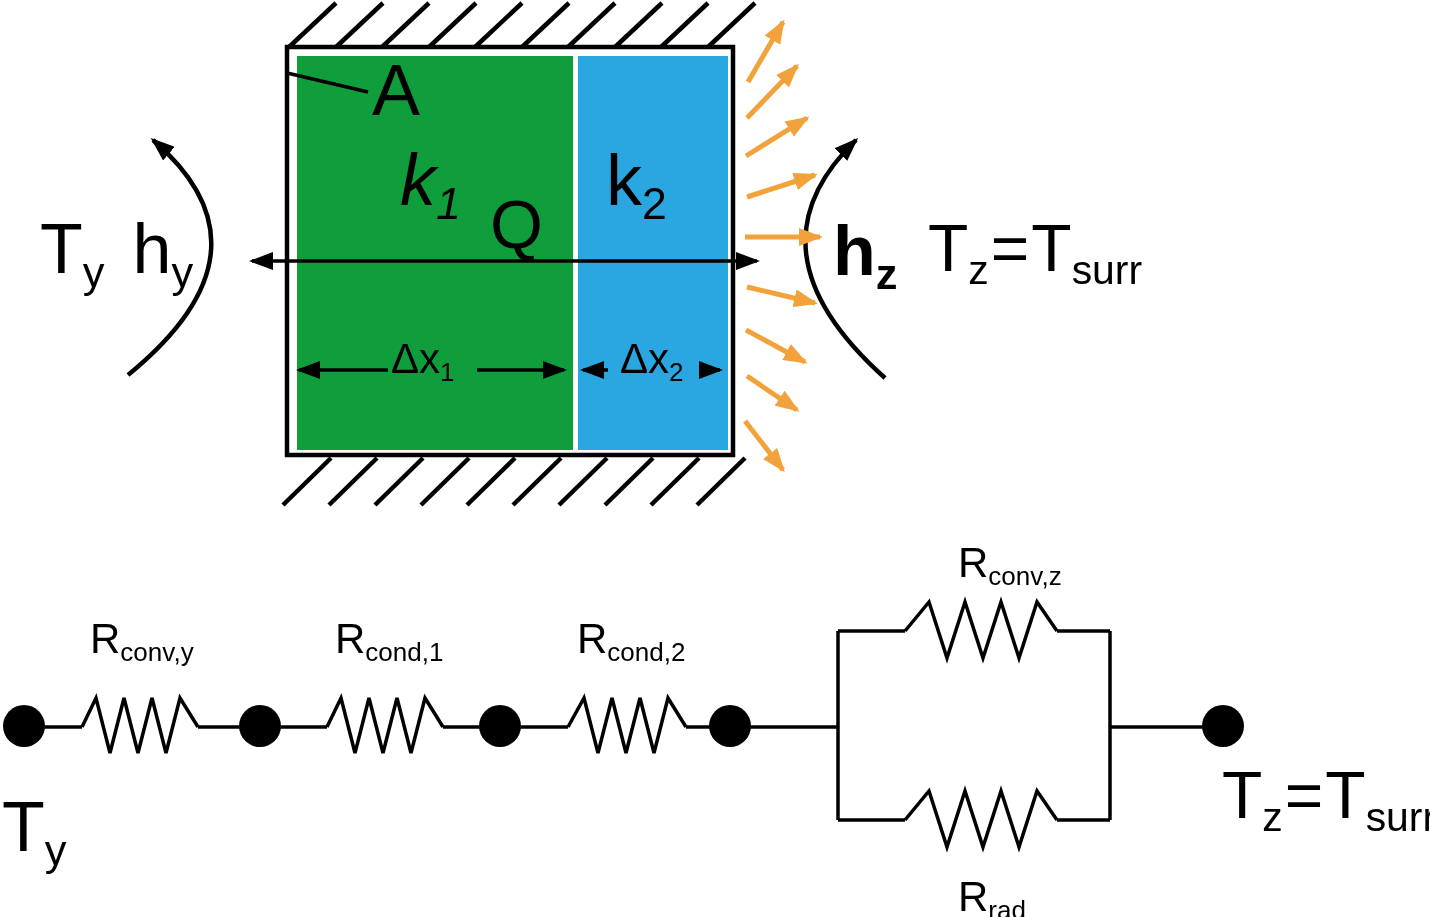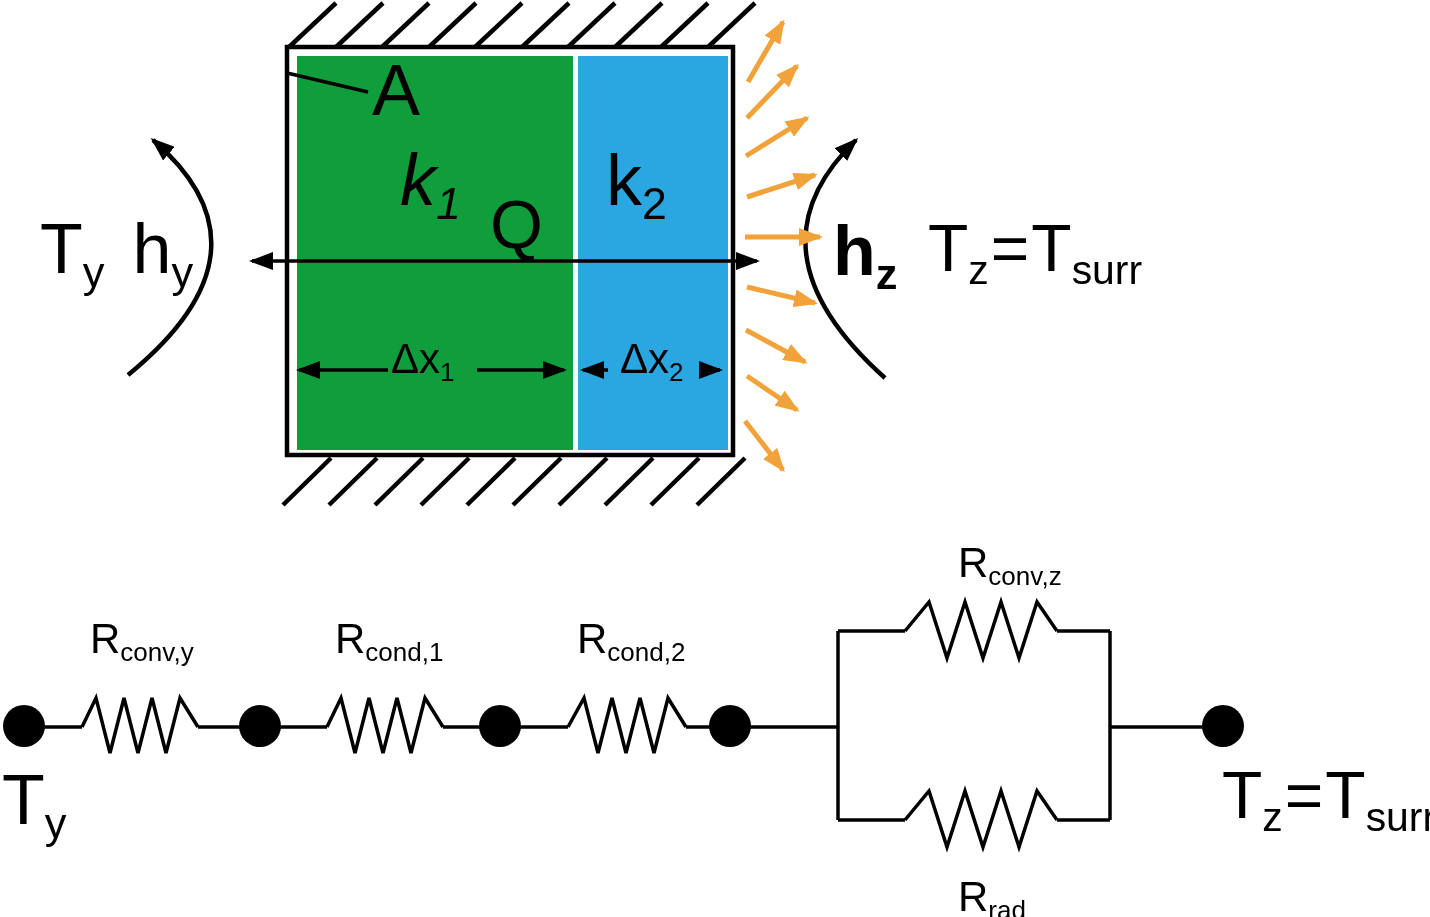--- a/index.html
+++ b/index.html
@@ -196,21 +196,21 @@
   <div class="lbl fs62" style="left:565px; top:618px;margin-left:12px;">
     <span>R</span><sub>cond,2</sub>
   </div>
   <div class="lbl fs62" style="left:958px; top:542px;">
     <span>R</span><sub>conv,z</sub>
   </div>
   <div class="lbl fs62" style="left:958px; top:876px;">
     <span>R</span><sub>rad</sub>
   </div>
 
-  <div class="lbl fs70" style="left:2px; top:765px;">
+  <div class="lbl fs70" style="left:2px; top:792px;">
     <span>T</span><sub>y</sub>
   </div>
 
   <div class="lbl fs66" style="left:1222px; top:762px;">
     <span>T</span><sub>z</sub><span class="eq">=</span><span>T</span><sub>surr</sub>
   </div>
 
 </div>
 
 </body></html>

